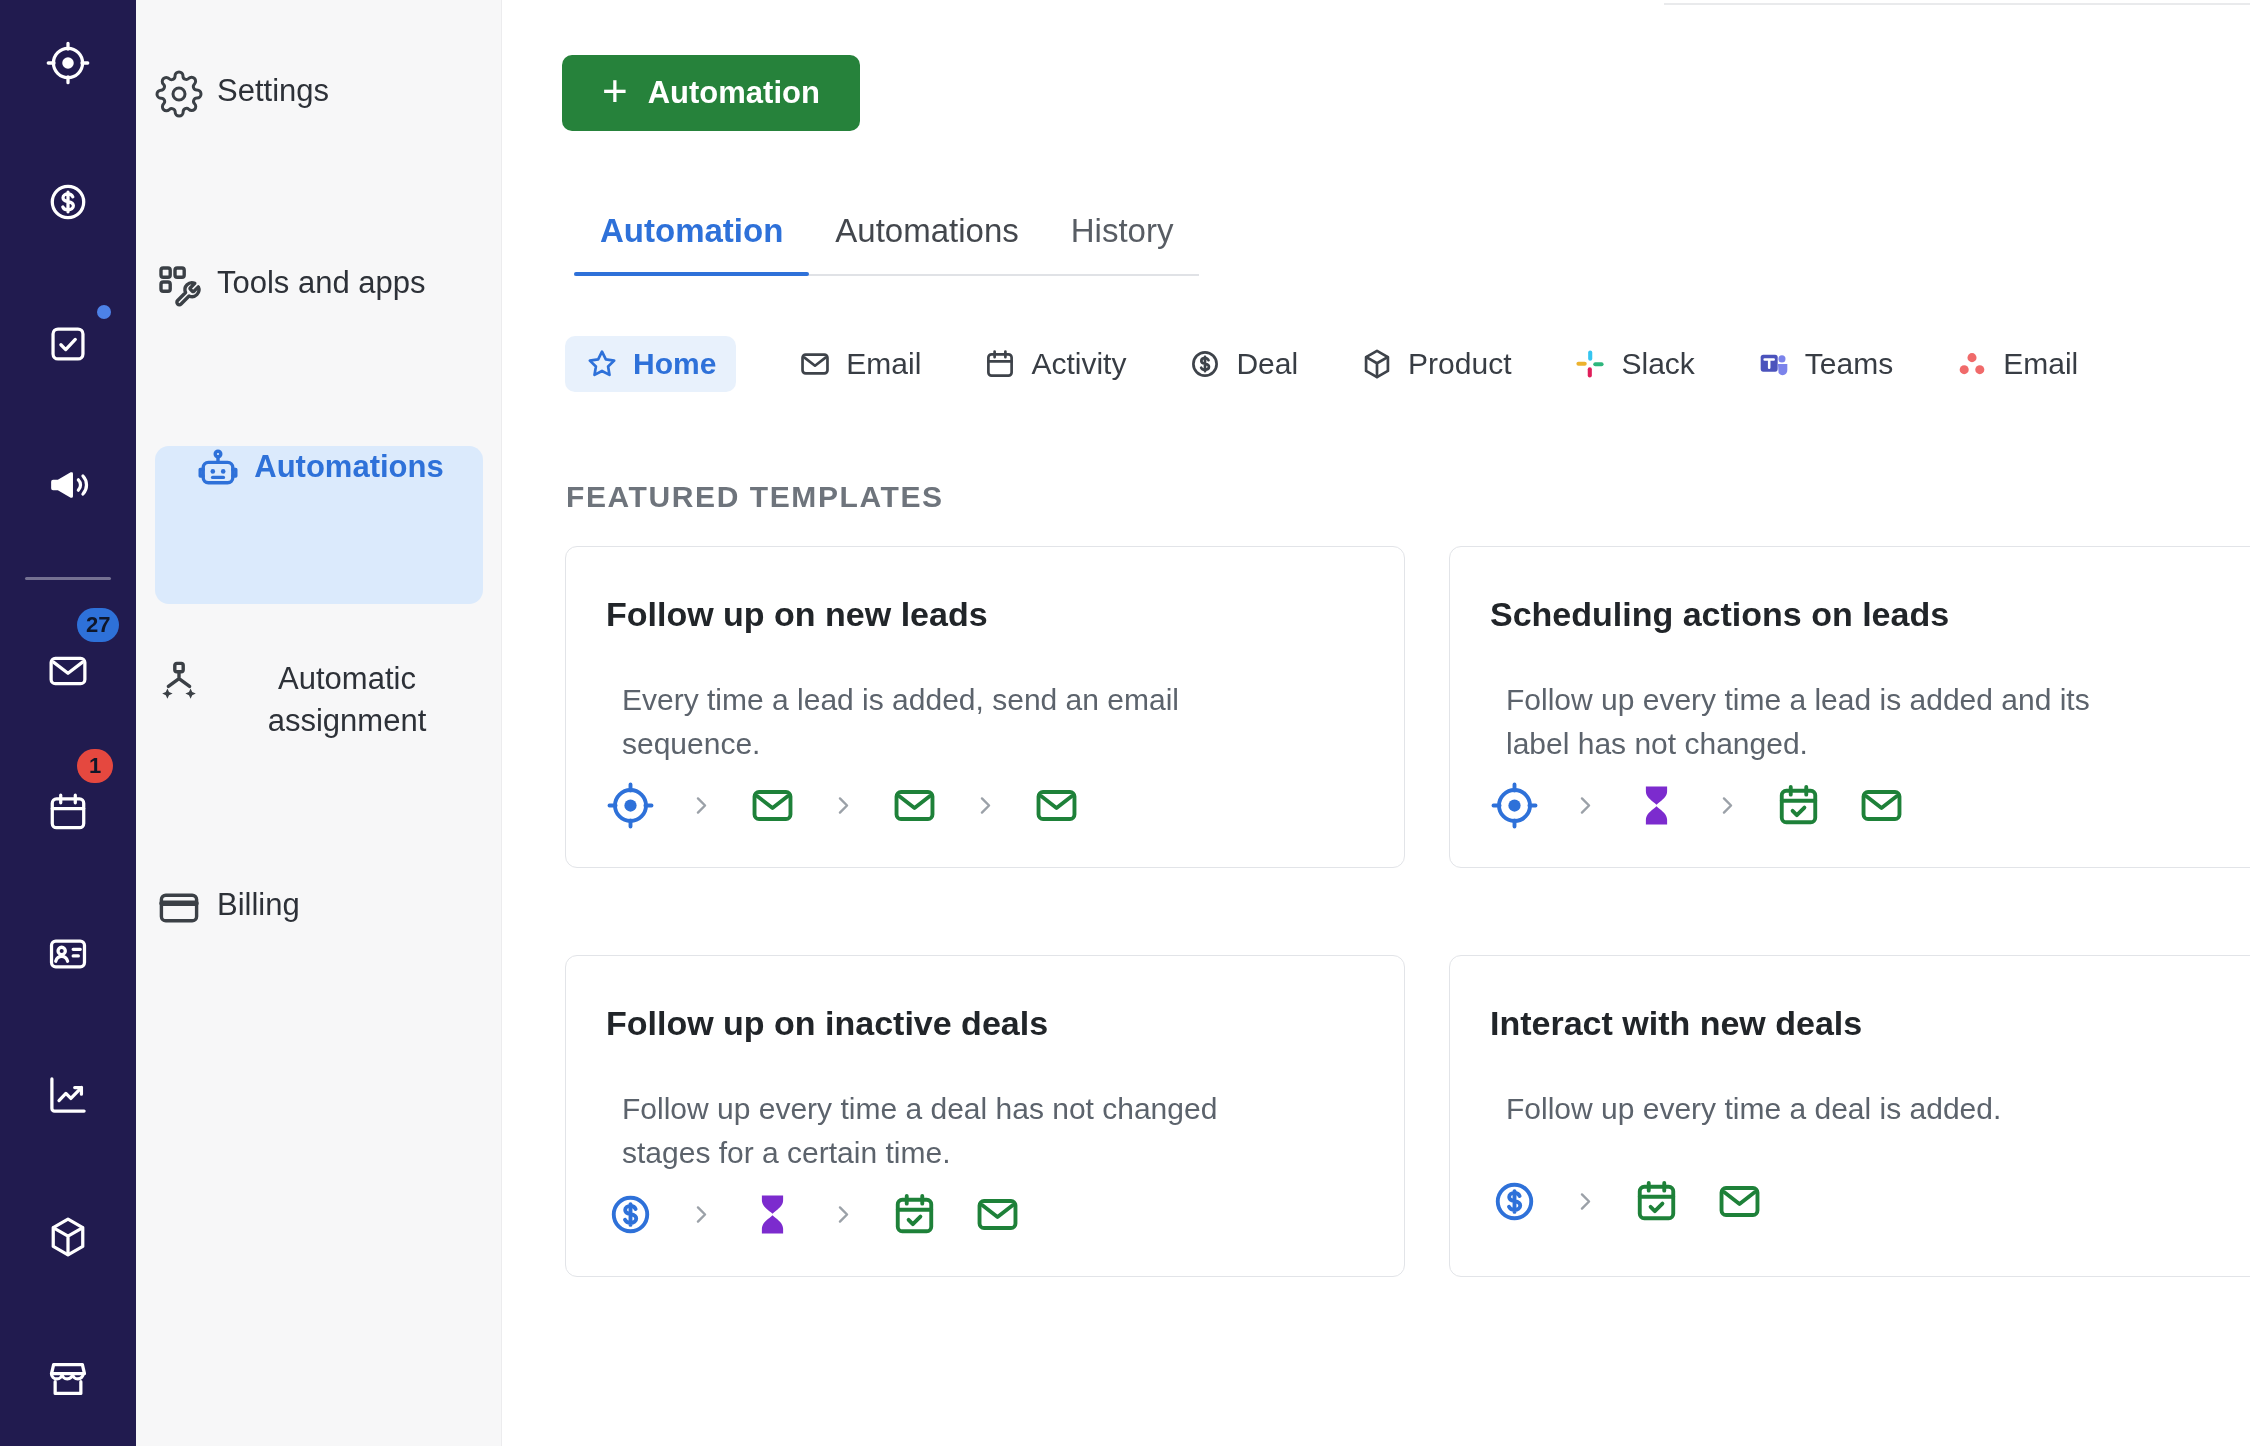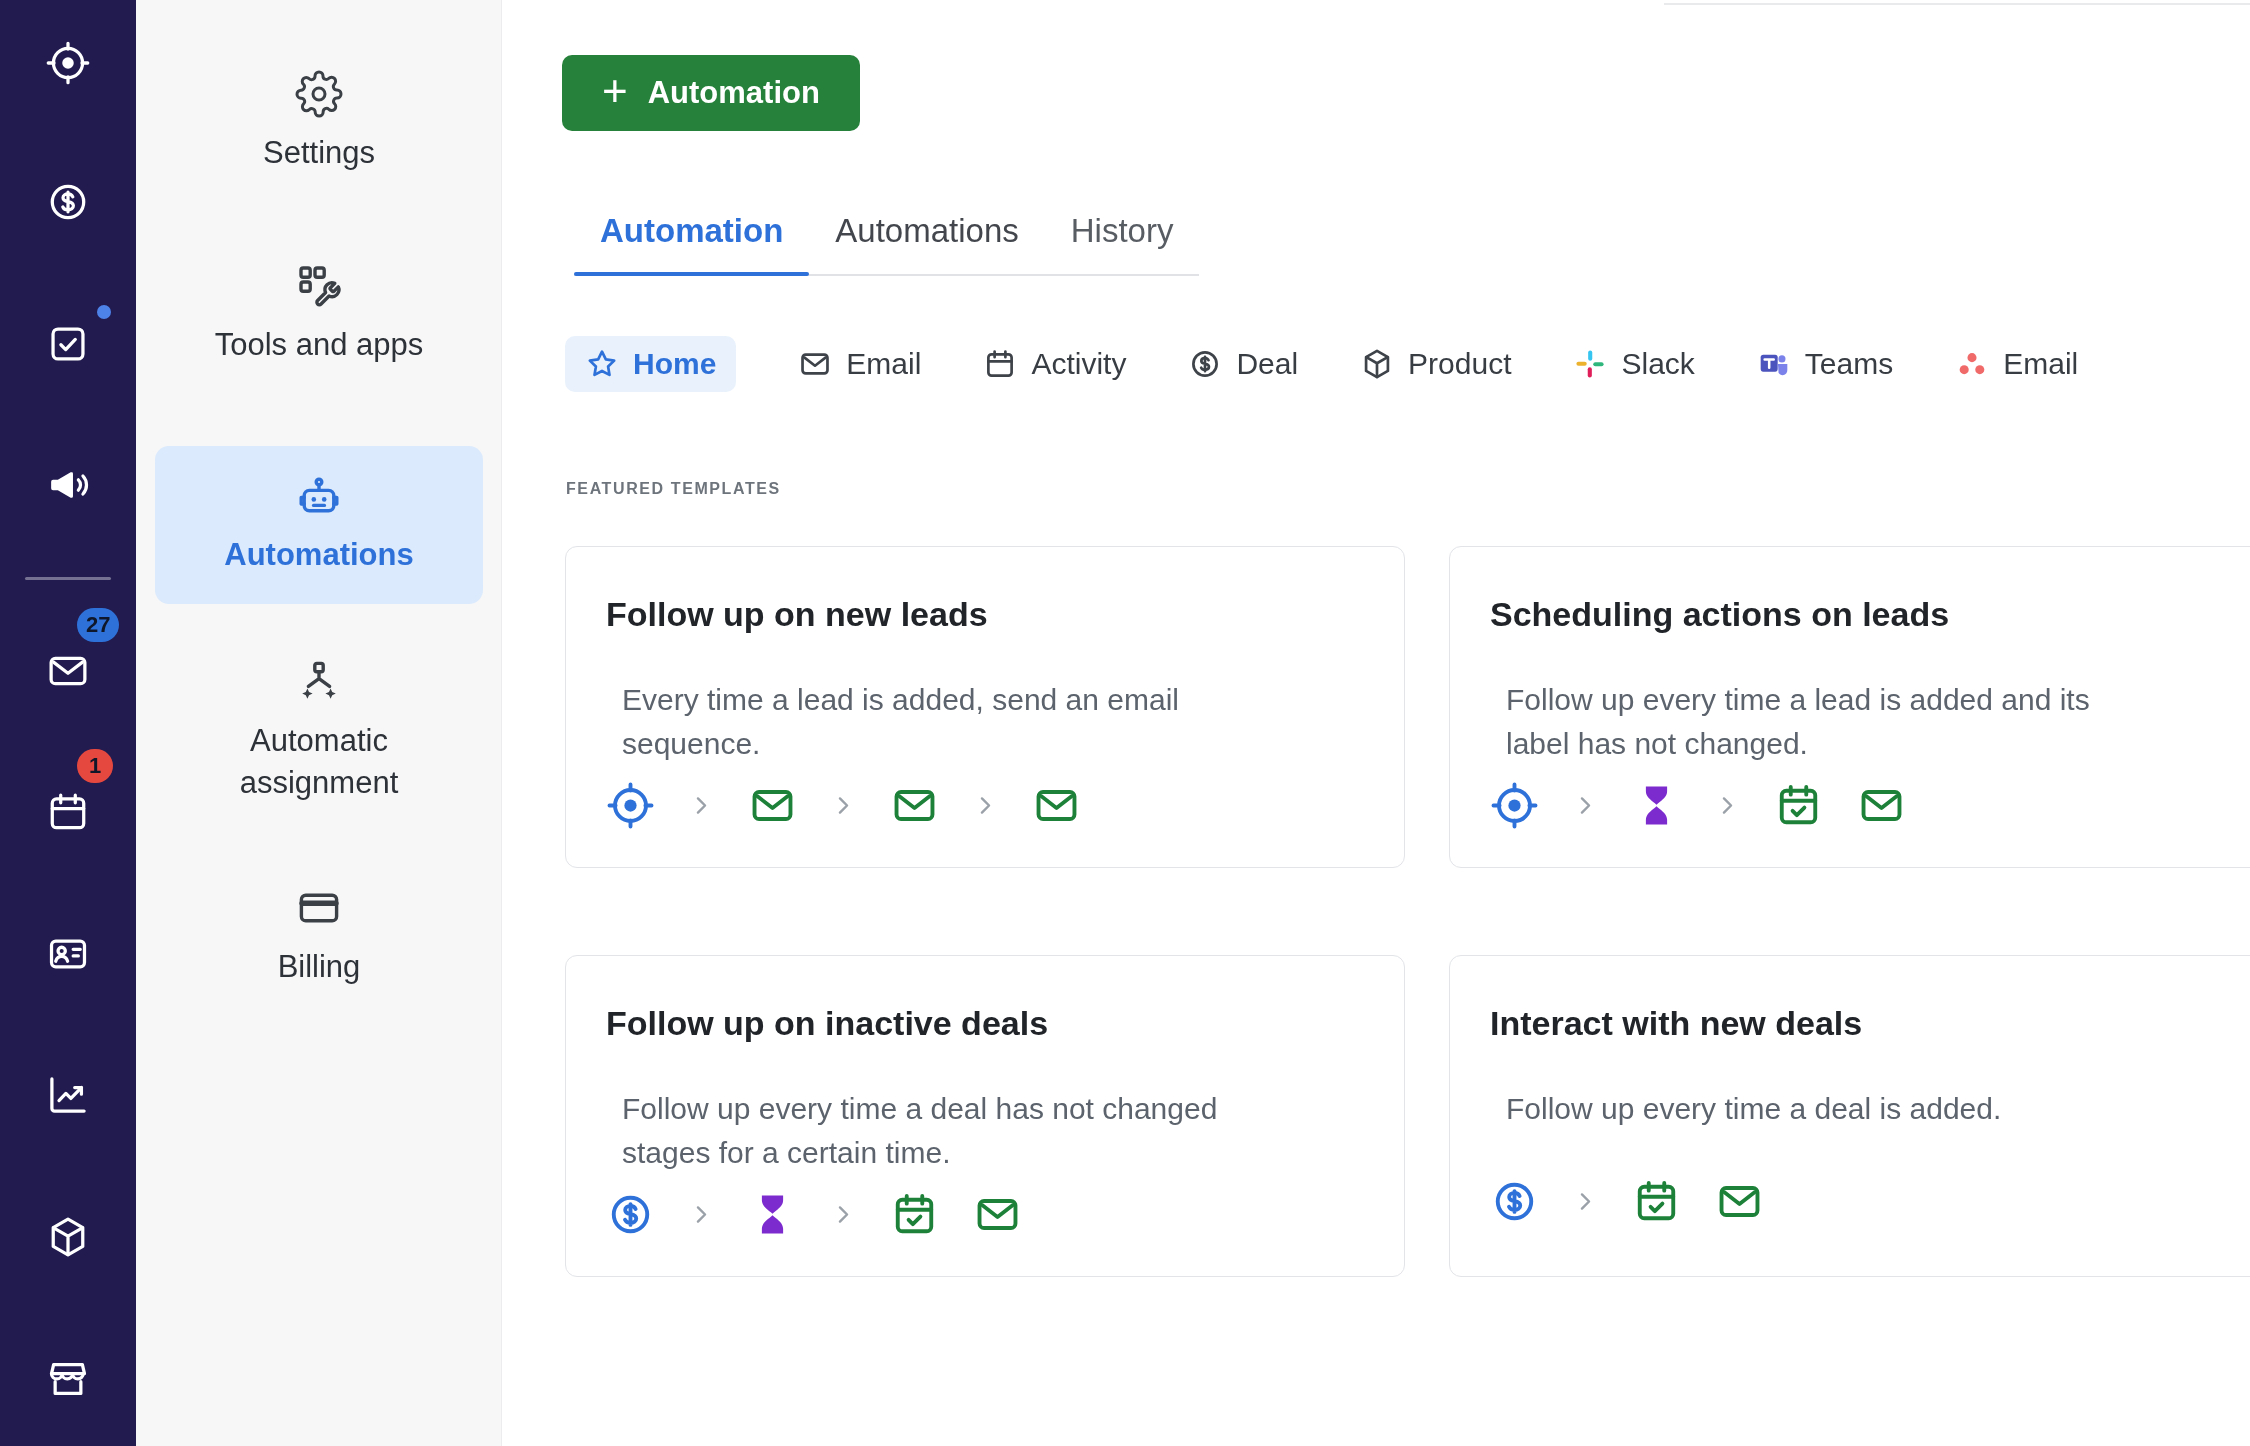--- a/index.html
+++ b/index.html
@@ -21,21 +21,21 @@
   .nav-dot { position: absolute; top: -16px; right: -20px; width: 14px; height: 14px; border-radius: 50%; background: #4d82e8; }
   .nav-badge { position: absolute; top: -40px; left: 32px; min-width: 36px; height: 34px; padding: 0 9px;
     border-radius: 17px; color: #0f172a; font-size: 22px; font-weight: 700;
     display: flex; align-items: center; justify-content: center; }
   .nav-badge.blue { background: var(--blue, #2e71d9); }
   .nav-badge.red  { background: var(--red, #e5483f); }
   .nav-divider { position: absolute; left: 25px; width: 86px; top: 577px; height: 3px; background: rgba(255,255,255,.38); border-radius: 2px; }
 
   
   .settings-panel { position: absolute; left: 136px; top: 0; width: 366px; height: 1446px; background: var(--panel-bg, #f7f7f8); border-right: 1px solid #ececee; z-index: 2; }
-  .set-item { position: absolute; left: 19px; width: 328px; display: flex; flex-direction: column; align-items: center; gap: 14px; }
+  .set-item { position: absolute; left: 19px; width: 328px; display: flex; flex-direction: row; gap: 14px; }
   .set-item .ic { width: 48px; height: 48px; color: #3b4046; }
   .set-item .lbl { font-size: 31px; line-height: 1.35; color: #2d3138; text-align: center; max-width: 260px; }
   .set-item.active { background: #dbeafc; border-radius: 14px; height: 158px; justify-content: center; gap: 12px; }
   .set-item.active .ic { color: var(--blue, #2e71d9); }
   .set-item.active .lbl { color: var(--blue, #2e71d9); font-weight: 700; }
 
   
   .content { position: absolute; left: 502px; top: 0; width: 1748px; height: 1446px; background: #fff; }
   .top-hairline { position: absolute; top: 3px; left: 1162px; right: 0; height: 2px; background: #e9eaec; }
 
@@ -49,21 +49,21 @@
   .tab:nth-child(3) { color: #585d64; }
   .tab.active { color: var(--blue, #2e71d9); font-weight: 700; }
   .tab.active::after { content: ""; position: absolute; left: 0; right: 0; bottom: -2px; height: 4px; border-radius: 3px; background: var(--blue, #2e71d9); }
 
   .filters { position: absolute; left: 63px; top: 336px; display: flex; align-items: center; gap: 62px; }
   .chip { display: flex; align-items: center; gap: 14px; font-size: 30px; font-weight: 500; color: #383d44; white-space: nowrap; }
   .chip .ic { width: 34px; height: 34px; color: #3e434a; }
   .chip.active { background: var(--blue-light, #e8f1fc); padding: 11px 20px; border-radius: 10px; color: var(--blue, #2e71d9); font-weight: 700; }
   .chip.active .ic { color: var(--blue, #2e71d9); }
 
-  .section-title { position: absolute; left: 64px; top: 480px; font-size: 16px; font-weight: 700; letter-spacing: 1.6px; color: #6e747c; }
+  .section-title { position: absolute; left: 64px; top: 480px; font-size: 30px; font-weight: 700; letter-spacing: 1.6px; color: #6e747c; }
 
   .cards { position: absolute; left: 63px; top: 546px; display: grid; grid-template-columns: 840px 840px; column-gap: 44px; row-gap: 87px; }
   .card { width: 840px; height: 322px; border: 1.5px solid var(--border, #e2e4e8); border-radius: 12px;
     padding: 48px 40px 50px; display: flex; flex-direction: column; background: #fff; }
   .card .ttl { font-size: 34px; font-weight: 700; color: #212529; margin: 0 0 28px; }
   .card .dsc { font-size: 30px; line-height: 1.45; color: #5c636c; margin: 16px; max-width: 600px; }
   .flow { margin-top: auto; display: flex; align-items: center; gap: 34px; }
   .flow .ic { width: 49px; height: 49px; }
   .flow .ic[data-name="chevron-right-icon"] { width: 25px; height: 25px; color: #9ba1a8; }
   .flow .ic[data-name="lead-trigger-icon"], .flow .ic[data-name="deal-trigger-icon"] { color: var(--blue, #2e71d9); }

